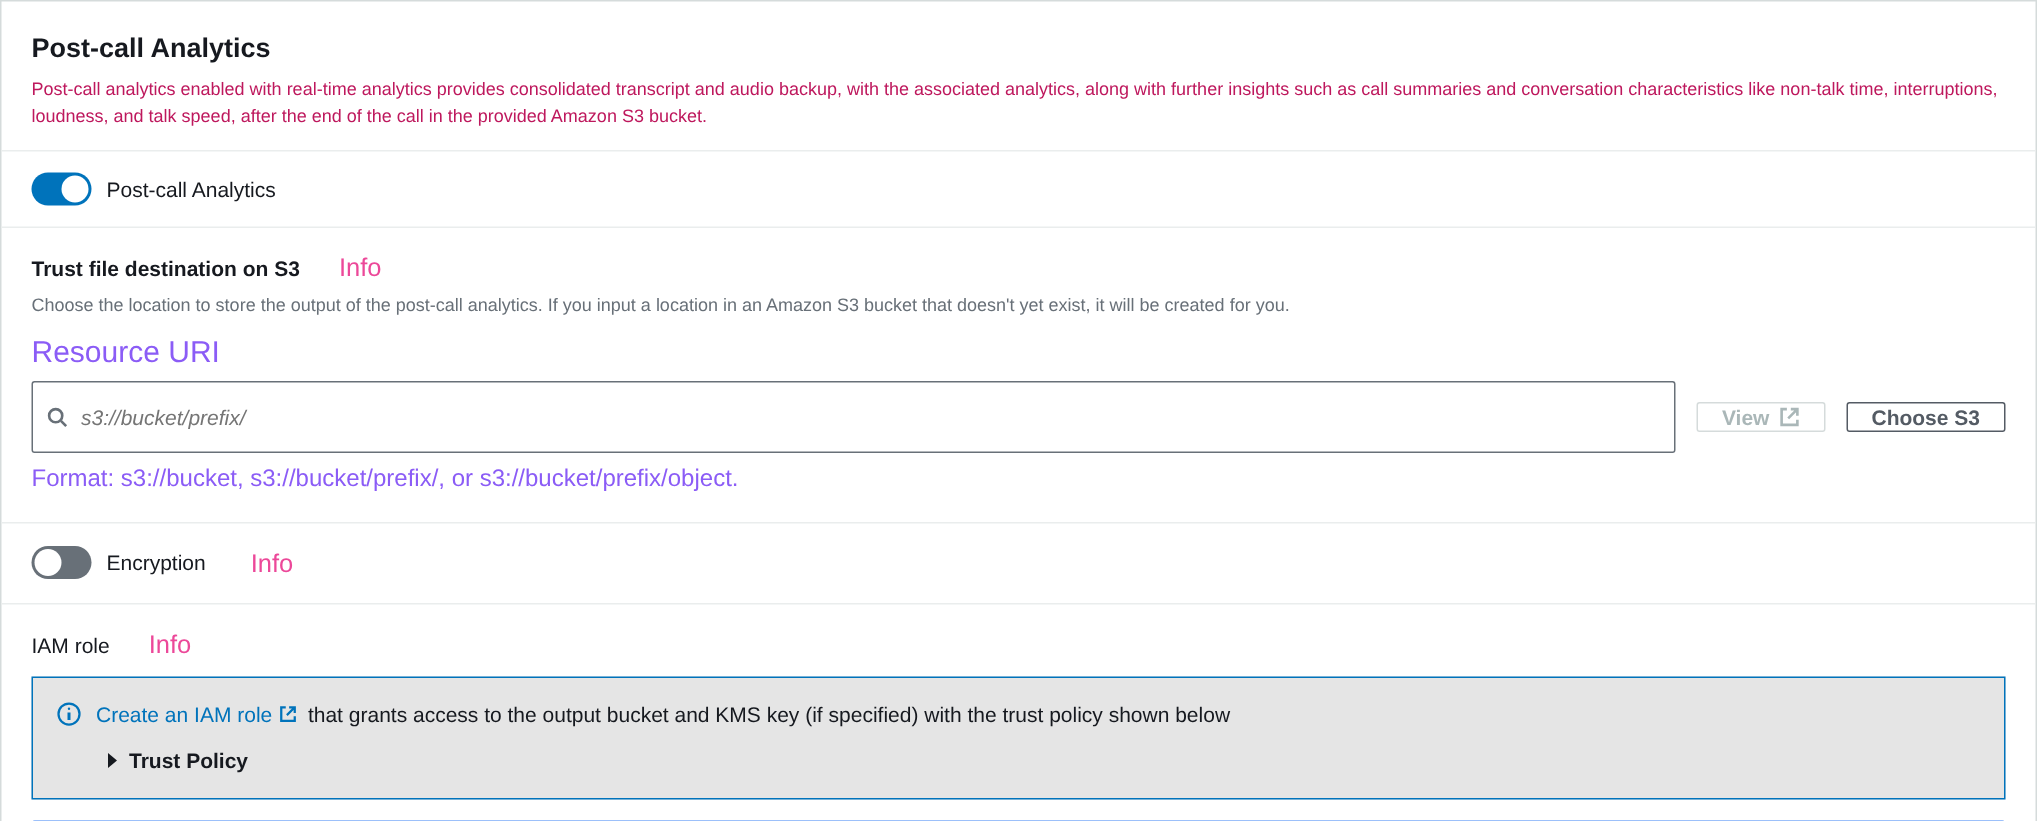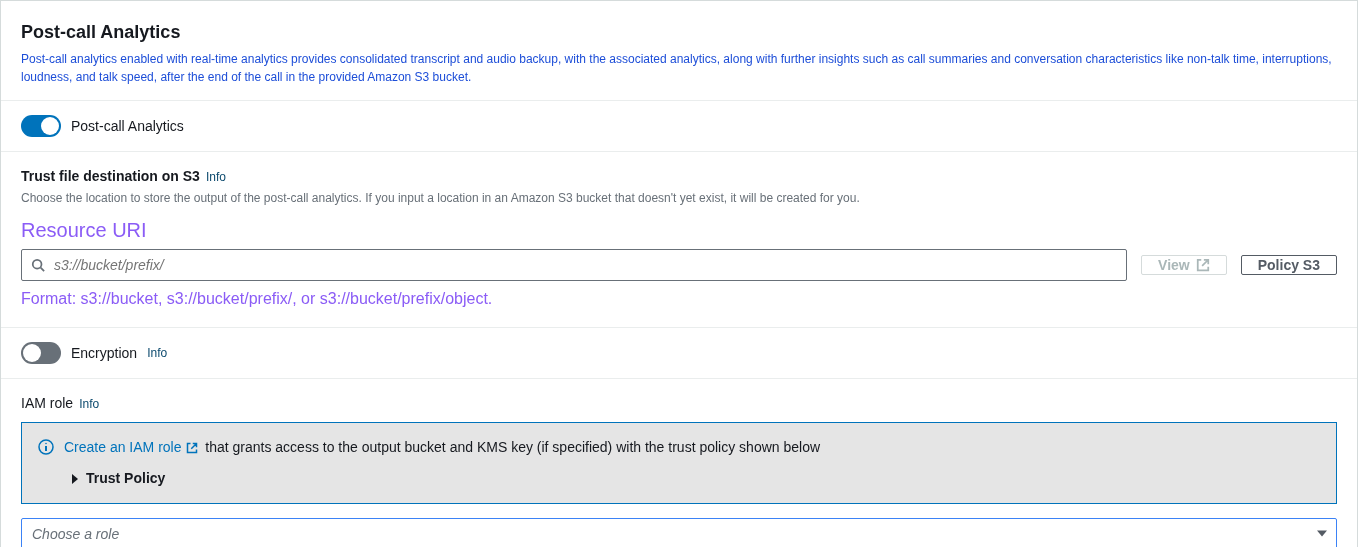--- a/index.html
+++ b/index.html
@@ -20,21 +20,21 @@
       border-bottom: 1px solid #eaeded;
     }
     h2 {
       font-size: 18px;
       font-weight: 700;
       color: #16191f;
       margin-bottom: 4px;
     }
     .description {
       font-size: 12px;
-      color: #1d4ed8;
+      color: #be185d;
       line-height: 1.5;
     }
     .toggle-row {
       display: flex;
       align-items: center;
       padding: 14px 20px;
       border-bottom: 1px solid #eaeded;
       gap: 10px;
     }
     .toggle {
@@ -63,25 +63,26 @@
       border-bottom: 1px solid #eaeded;
     }
     .section-body.last { border-bottom: none; }
     .field-label {
       font-size: 14px;
       font-weight: 700;
       color: #16191f;
     }
     .label-row { display: flex; align-items: baseline; gap: 6px; }
     .info-link {
-      color: #0c4a6e;
-      font-size: 12px;
+      color: #ec4899;
+      font-size: 17px;
       font-weight: 400;
       cursor: pointer;
       text-decoration: none;
+      margin-left: 20px;
     }
     .field-hint {
       font-size: 12px;
       color: #687078;
       margin-top: 2px;
       margin-bottom: 8px;
     }
     .subfield-label {
       font-size: 20px;
       font-weight: 400;
@@ -102,21 +103,21 @@
       left: 10px;
       top: 50%;
       transform: translateY(-50%);
       width: 14px;
       height: 14px;
       stroke: #687078;
       fill: none;
     }
     .search-input {
       width: 100%;
-      height: 32px;
+      height: 48px;
       padding: 4px 8px 4px 32px;
       border: 1px solid #687078;
       border-radius: 2px;
       font-size: 14px;
       font-style: italic;
       color: #687078;
     }
     .btn {
       height: 20px;
       padding: 0 16px;
@@ -239,21 +240,21 @@
             <line x1="11" y1="11" x2="15" y2="15"></line>
           </svg>
         <input class="search-input" type="text" placeholder="s3://bucket/prefix/" style="">
       </div>
       <button class="btn disabled">
         <span>View</span>
         <svg viewBox="0 0 16 16" fill="none" stroke="currentColor" stroke-width="2">
             <path d="M6 2H2v12h12v-4M9 2h5v5M14 2L7 9"></path>
           </svg>
       </button>
-      <button class="btn">Policy S3</button>
+      <button class="btn">Choose S3</button>
     </div>
     <div class="format-hint">Format: s3://bucket, s3://bucket/prefix/, or s3://bucket/prefix/object.</div>
   </div>
 
   <div class="toggle-row">
     <div class="toggle off">
         <div class="knob"></div>
       </div>
     <span class="toggle-label">Encryption</span>
     <a class="info-link">Info</a>

